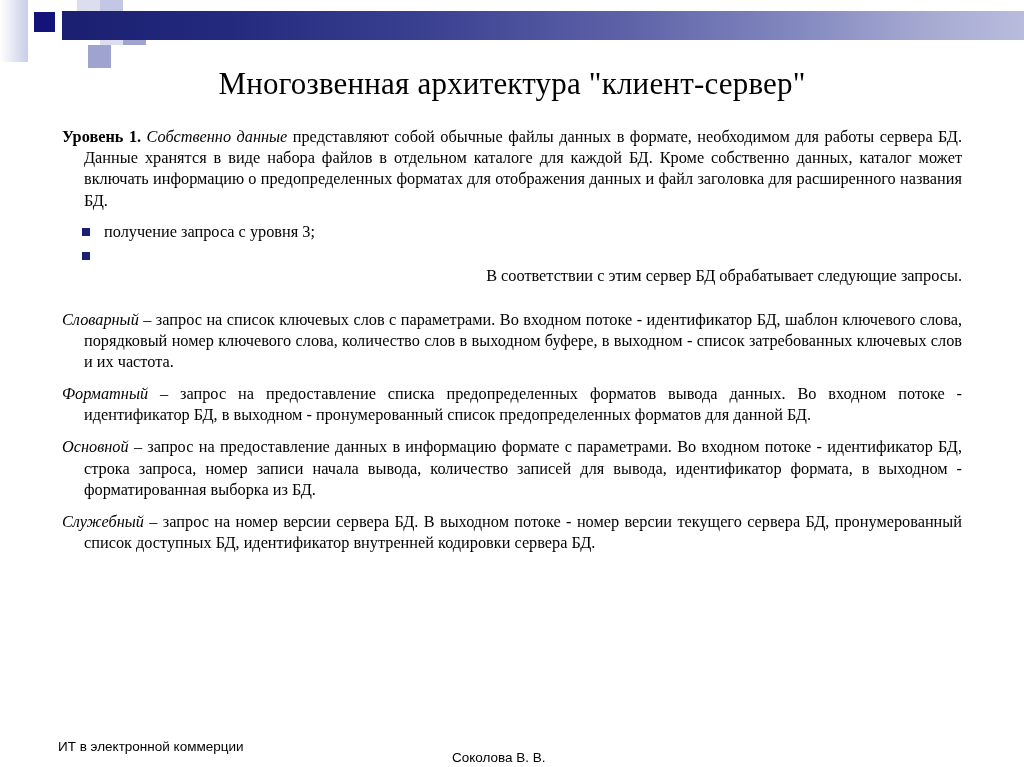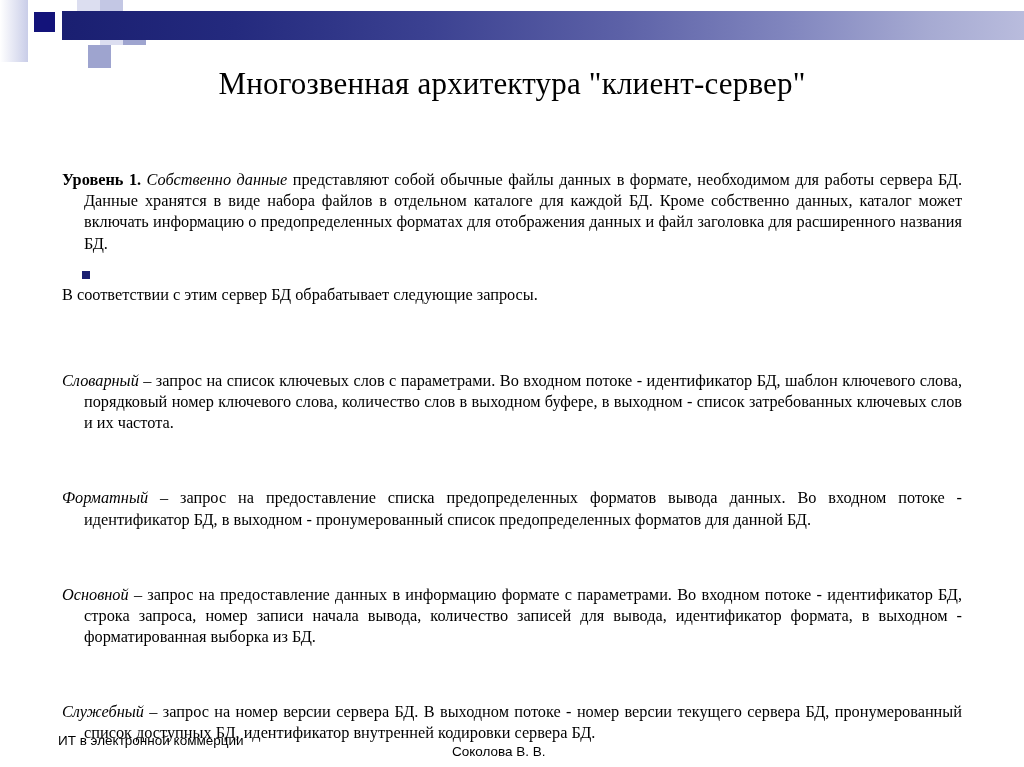--- a/index.html
+++ b/index.html
@@ -68,28 +68,27 @@
 
   .para {
     font-size: 16.3px;
     line-height: 1.30;
     text-align: justify;
     margin: 0 0 0 0;
     padding-left: 22px;
     text-indent: -22px;
   }
   .para.plain {
-    text-align: left;
+    text-align: right;
     text-indent: 0;
     padding-left: 0;
   }
   .para.lvl {
     padding-left: 22px;
     text-indent: -22px;
-    margin-top: 43px;
   }
   .para b { font-weight: bold; }
   .para i { font-style: italic; }
 
   .gap-sm { height: 11px; }
   .gap-lg { height: 21px; }
 
   
   .bullets {
     list-style: none;
@@ -109,21 +108,21 @@
     width: 8px;
     height: 8px;
     background: #1a1f71;
     display: inline-block;
   }
 
   
   .footer {
     position: absolute;
     left: 0;
-    bottom: 14px;
+    bottom: 8px;
     width: 1024px;
     height: 20px;
     font-family: "Liberation Sans", "DejaVu Sans", sans-serif;
     font-size: 13.5px;
     color: #000000;
   }
   .footer-left {
     position: absolute;
     left: 58px;
     top: 0;
@@ -154,20 +153,24 @@
 <div class="slide-title">Многозвенная архитектура "клиент-сервер"</div>
 
 <div class="content">
 
   <p class="para lvl"><b>Уровень 1.</b><span> </span><i>Собственно данные</i><span> представляют собой обычные файлы данных в формате, необходимом для работы сервера БД. Данные хранятся в виде набора файлов в отдельном каталоге для каждой БД. Кроме собственно данных, каталог может включать информацию о предопределенных форматах для отображения данных и файл заголовка для расширенного названия БД.</span></p>
 
 
   <ul class="bullets">
     <li>
       <span class="bullet-marker"></span>
+      <span>получение запроса с уровня 3;</span>
+    </li>
+    <li>
+      <span class="bullet-marker"></span>
     </li>
     <li>
       <span class="bullet-marker"></span>
     </li>
   </ul>
 
   <div class="gap-lg"></div>
 
   <p class="para plain">В соответствии с этим сервер БД обрабатывает следующие запросы.</p>
 

